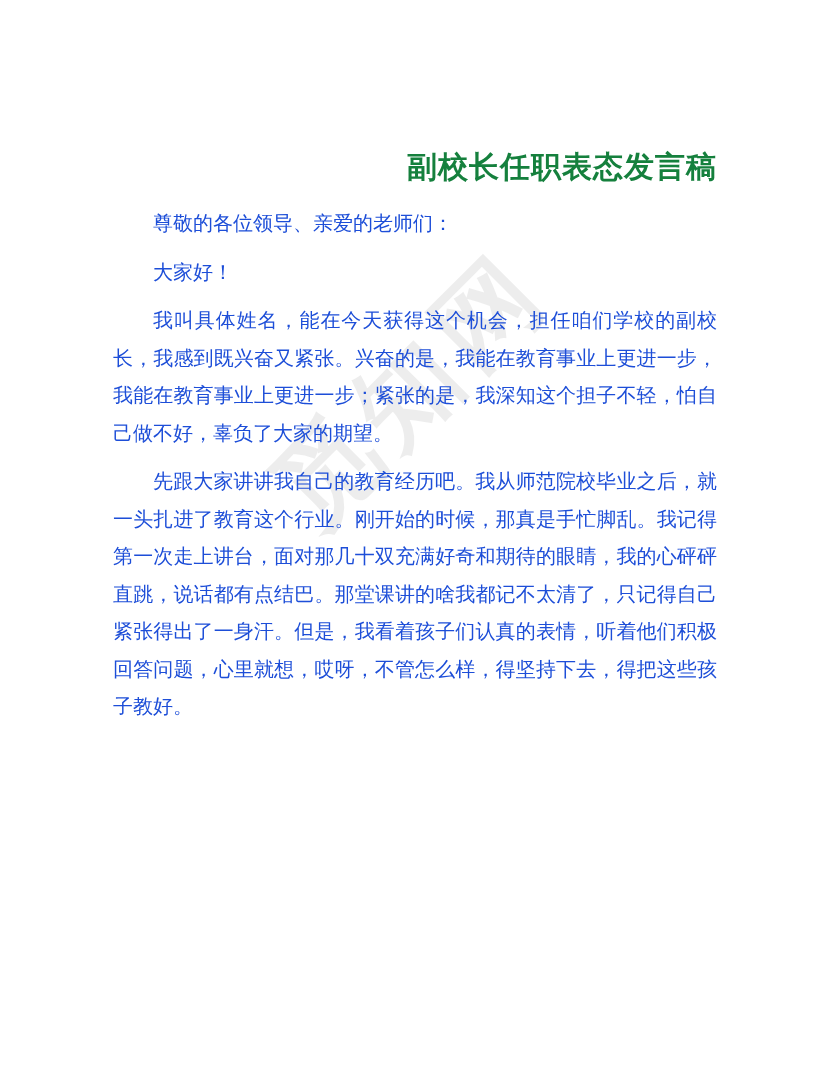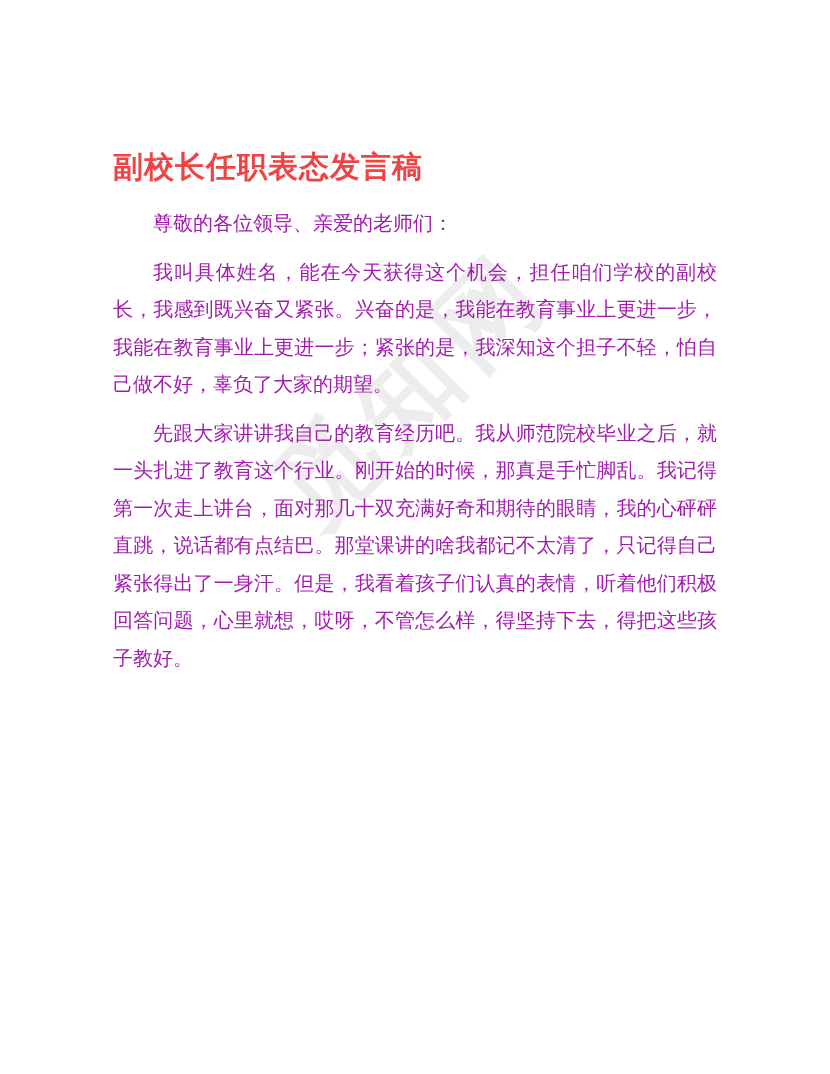--- a/index.html
+++ b/index.html
@@ -37,43 +37,44 @@
   .content {
     position: relative;
     z-index: 1;
     padding: 145px 113px 0 113px;
   }
   .doc-title {
     margin: 0 0 16px 0;
     font-size: 30px;
     line-height: 44px;
     font-weight: bold;
-    text-align: left;
+    text-align: right;
     letter-spacing: 1px;
-    color: #ef4444;
+    color: #15803d;
   }
   .para {
     margin: 0 0 11px 0;
     font-size: 20px;
     line-height: 37.5px;
     text-align: justify;
     text-indent: 2em;
-    color: #a21caf;
+    color: #1d4ed8;
   }
 </style>
 </head>
 <body>
 
 <div class="page">
   <div class="watermark">觅知网</div>
 
   <div class="content">
     <h1 class="doc-title">副校长任职表态发言稿</h1>
 
     <p class="para">尊敬的各位领导、亲爱的老师们：</p>
 
+    <p class="para">大家好！</p>
 
     <p class="para">我叫具体姓名，能在今天获得这个机会，担任咱们学校的副校长，我感到既兴奋又紧张。兴奋的是，我能在教育事业上更进一步，我能在教育事业上更进一步；紧张的是，我深知这个担子不轻，怕自己做不好，辜负了大家的期望。</p>
 
     <p class="para">先跟大家讲讲我自己的教育经历吧。我从师范院校毕业之后，就一头扎进了教育这个行业。刚开始的时候，那真是手忙脚乱。我记得第一次走上讲台，面对那几十双充满好奇和期待的眼睛，我的心砰砰直跳，说话都有点结巴。那堂课讲的啥我都记不太清了，只记得自己紧张得出了一身汗。但是，我看着孩子们认真的表情，听着他们积极回答问题，心里就想，哎呀，不管怎么样，得坚持下去，得把这些孩子教好。</p>
 
   </div>
 </div>
 
 </body></html>

